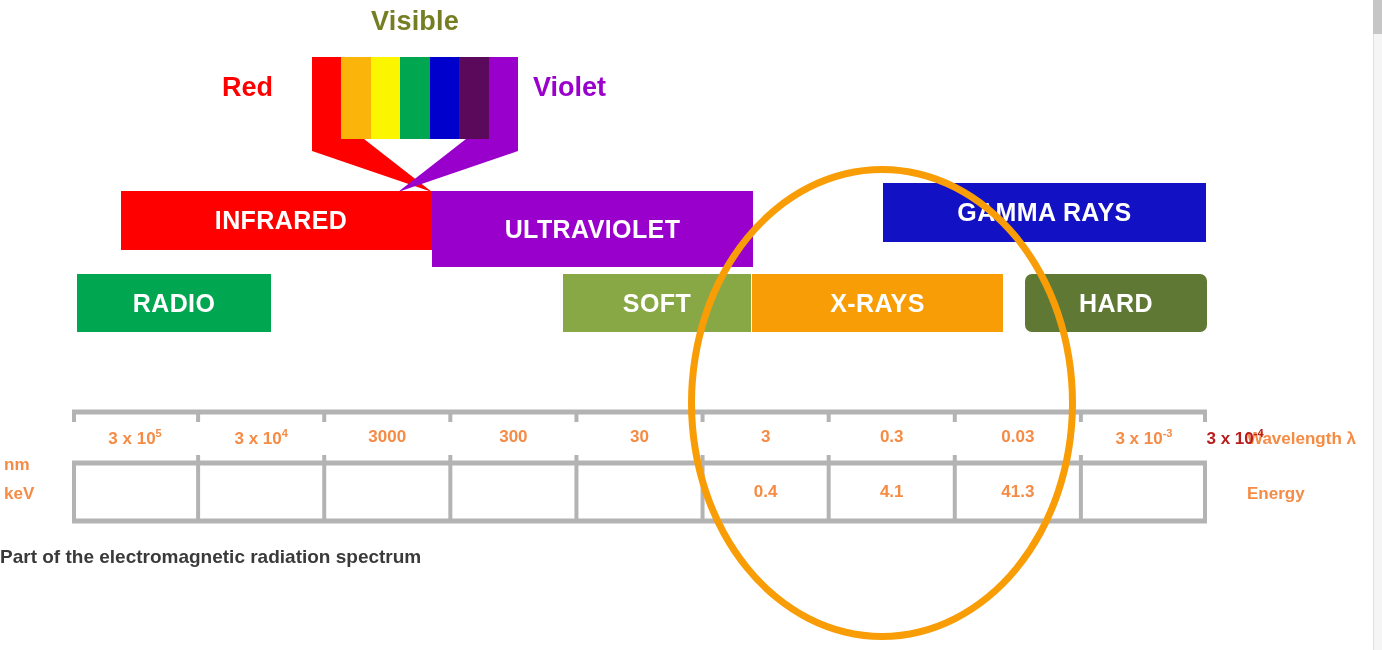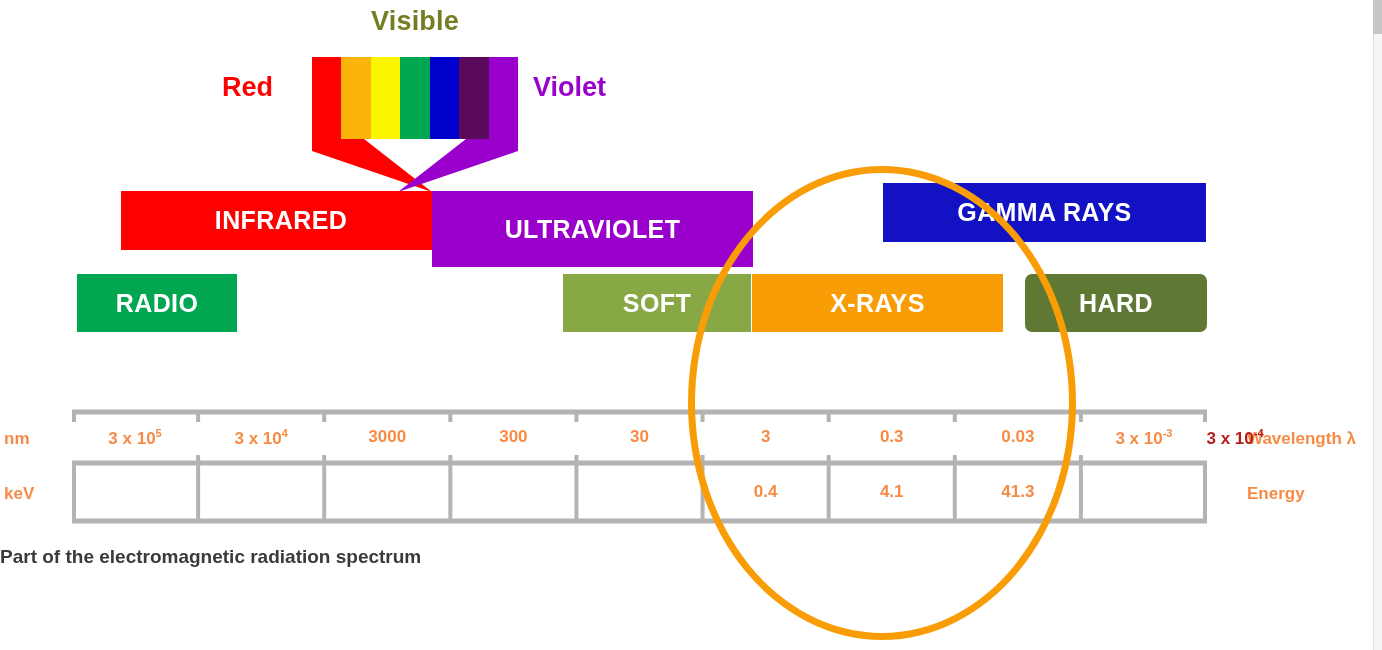--- a/index.html
+++ b/index.html
@@ -73,21 +73,21 @@
     justify-content: center;
     color: #ffffff;
     font-weight: bold;
     letter-spacing: 0.4px;
     box-sizing: border-box;
   }
   #band-infrared    { left: 77px;   top: 191px; width: 320px; height: 59px; background: #FF0000; font-size: 25px; }
   #band-ultraviolet { left: 432px;  top: 191px; width: 321px; height: 76px; background: #9900CC; font-size: 25px; }
   #band-gamma       { left: 883px;  top: 183px; width: 323px; height: 59px; background: #1212C4; font-size: 25px; }
 
-  #band-radio  { left: 77px;   top: 274px; width: 160px; height: 58px; background: #00A650; font-size: 25px; }
+  #band-radio  { left: 77px;   top: 274px; width: 194px; height: 58px; background: #00A650; font-size: 25px; }
   #band-soft   { left: 563px;  top: 274px; width: 188px; height: 58px; background: #88A846; font-size: 25px; }
   #band-xrays  { left: 752px;  top: 274px; width: 251px; height: 58px; background: #F99D07; font-size: 25px; }
   #band-hard   { left: 1025px; top: 274px; width: 182px; height: 58px; background: #5F7833; font-size: 25px; border-radius: 7px; }
 
   
   #scale {
     position: absolute;
     left: 0;
     top: 0;
     width: 1382px;
@@ -241,21 +241,21 @@
         <line x1="324.22222222222223" y1="455" x2="324.22222222222223" y2="463"></line>
         <line x1="450.33333333333337" y1="455" x2="450.33333333333337" y2="463"></line>
         <line x1="576.4444444444445" y1="455" x2="576.4444444444445" y2="463"></line>
         <line x1="702.5555555555555" y1="455" x2="702.5555555555555" y2="463"></line>
         <line x1="828.6666666666667" y1="455" x2="828.6666666666667" y2="463"></line>
         <line x1="954.7777777777778" y1="455" x2="954.7777777777778" y2="463"></line>
         <line x1="1080.888888888889" y1="455" x2="1080.888888888889" y2="463"></line>
       </g>
   </svg>
 
-  <div class="scale-side-label" id="lbl-nm" style="color: rgb(245, 139, 68);">nm</div>
+  <div class="scale-side-label" id="lbl-nm" style="color: rgb(245, 139, 68); margin-top: 26px;">nm</div>
   <div class="scale-side-label" id="lbl-kev" style="color: rgb(245, 139, 68);">keV</div>
   <div class="scale-side-label" id="lbl-wavelength" style="color: rgb(245, 139, 68);">Wavelength λ</div>
   <div class="scale-side-label" id="lbl-energy" style="color: rgb(245, 139, 68);">Energy</div>
 
   <div id="tick-labels">
       <div class="tick-label" style="left: 135.056px; color: rgb(245, 139, 68);">3 x 10<sup>5</sup></div>
       <div class="tick-label" style="left: 261.167px; color: rgb(245, 139, 68);">3 x 10<sup>4</sup></div>
       <div class="tick-label" style="left: 387.278px; color: rgb(245, 139, 68);">3000</div>
       <div class="tick-label" style="left: 513.389px; color: rgb(245, 139, 68);">300</div>
       <div class="tick-label" style="left: 639.5px; color: rgb(245, 139, 68);">30</div>

